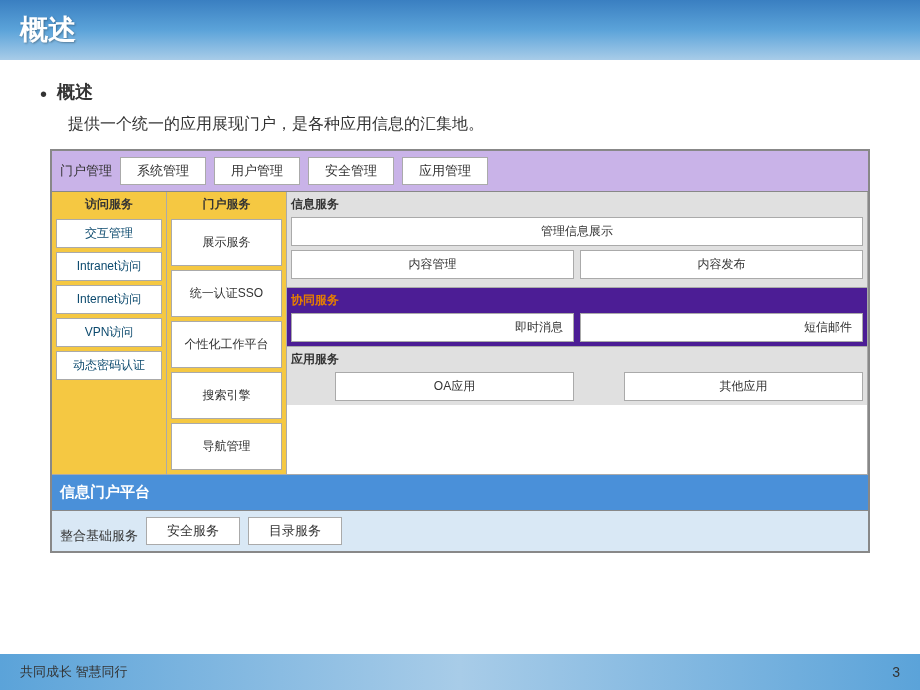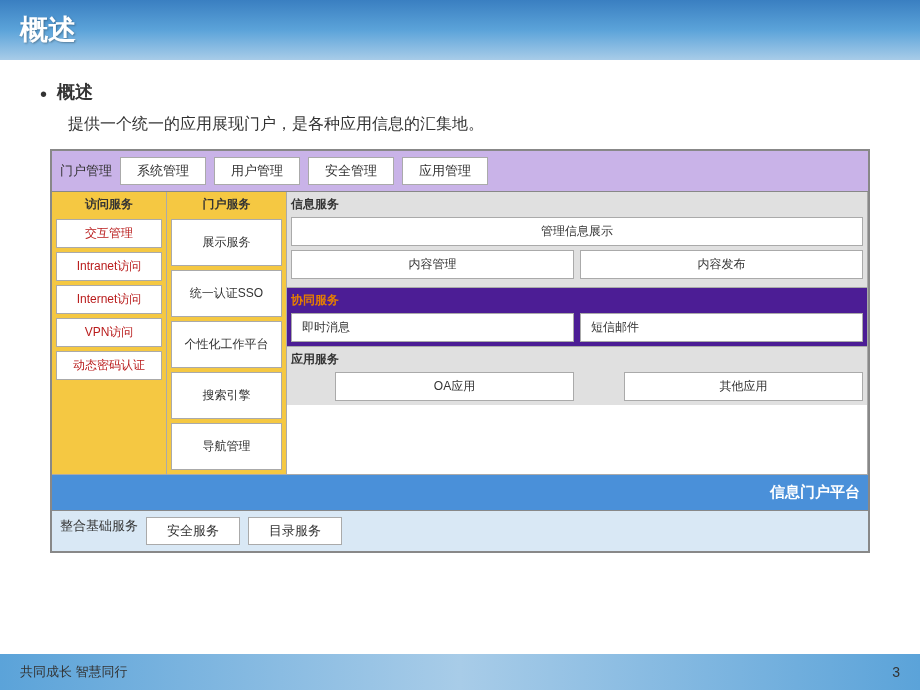--- a/index.html
+++ b/index.html
@@ -107,21 +107,21 @@
       font-weight: bold;
       color: #333;
       text-align: center;
       margin-bottom: 2px;
     }
     .access-btn {
       background: #fff;
       border: 1px solid #aaa;
       padding: 5px 4px;
       font-size: 12px;
-      color: #b91c1c;
+      color: #0c4a6e;
       text-align: center;
       cursor: default;
     }
 
     
     .col-portal {
       background: #f5c842;
       width: 120px;
       border-right: 1px solid #aaa;
       padding: 4px;
@@ -208,21 +208,21 @@
       display: flex;
       gap: 6px;
     }
     .collab-btn {
       background: #fff;
       border: 1px solid #aaa;
       padding: 5px 10px;
       font-size: 12px;
       color: #333;
       flex: 1;
-      text-align: left;
+      text-align: right;
       cursor: default;
     }
 
     
     .app-service {
       background: #e0e0e0;
       padding: 4px;
     }
     .app-service-title {
       font-size: 12px;
@@ -268,34 +268,34 @@
       padding: 5px 4px;
       font-size: 12px;
       color: #333;
       text-align: center;
       cursor: default;
     }
 
     
     .platform-bar {
       background: #4a90d9;
-      text-align: right;
+      text-align: left;
       padding: 8px;
       font-size: 15px;
       font-weight: bold;
       color: #fff;
       border-top: 1px solid #aaa;
     }
 
     
     .bottom-bar {
       background: #d9e8f5;
       border-top: 1px solid #888;
       display: flex;
-      align-items: flex-start;
+      align-items: flex-end;
       padding: 6px 8px;
       gap: 8px;
     }
     .bottom-label {
       font-size: 13px;
       color: #333;
       white-space: nowrap;
     }
     .bottom-btn {
       background: #fff;

